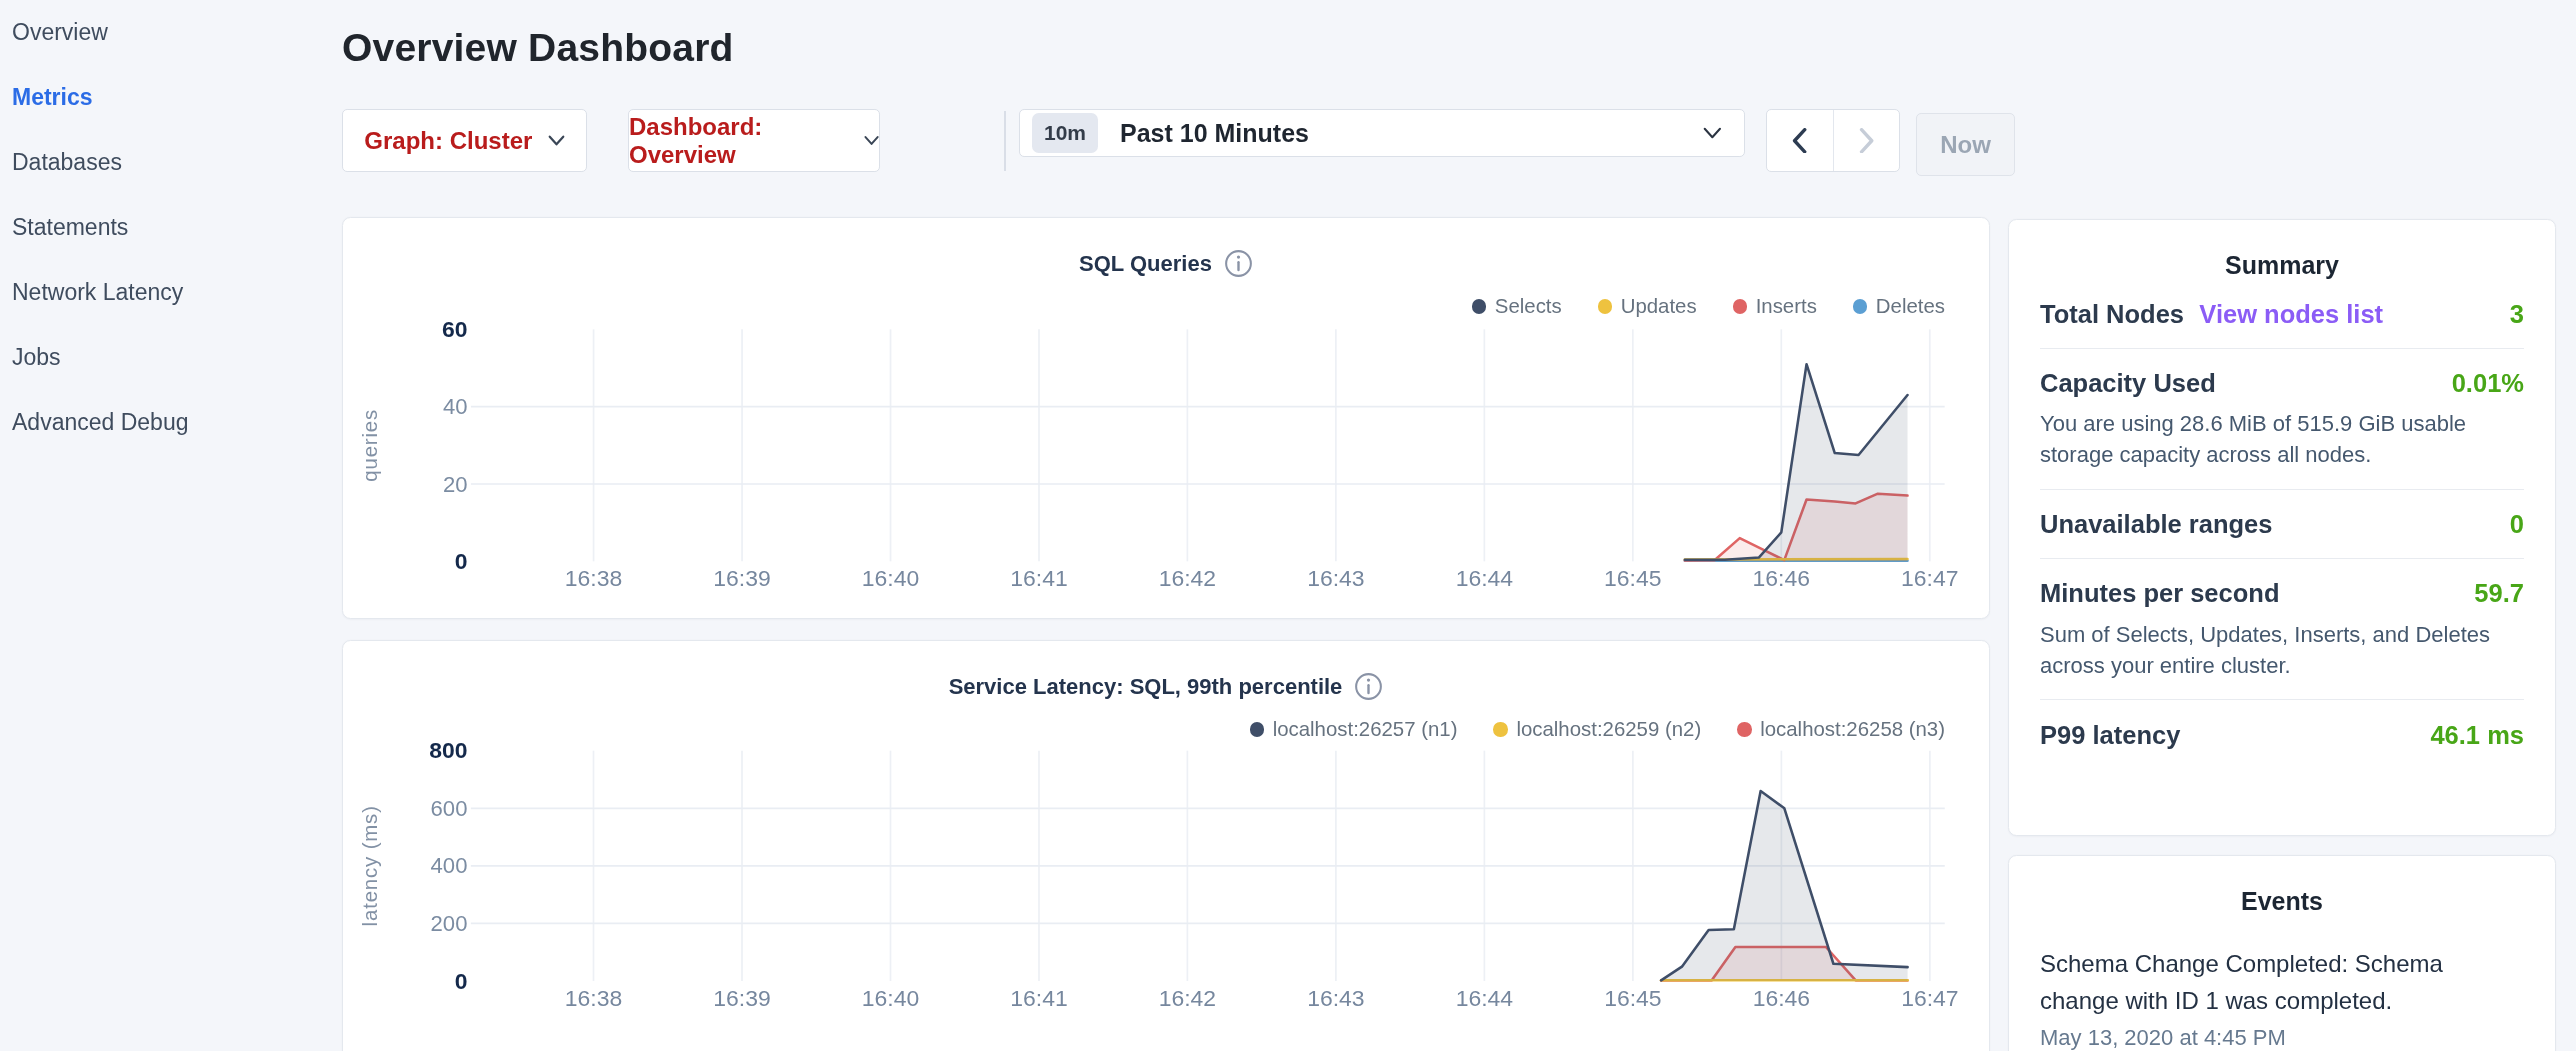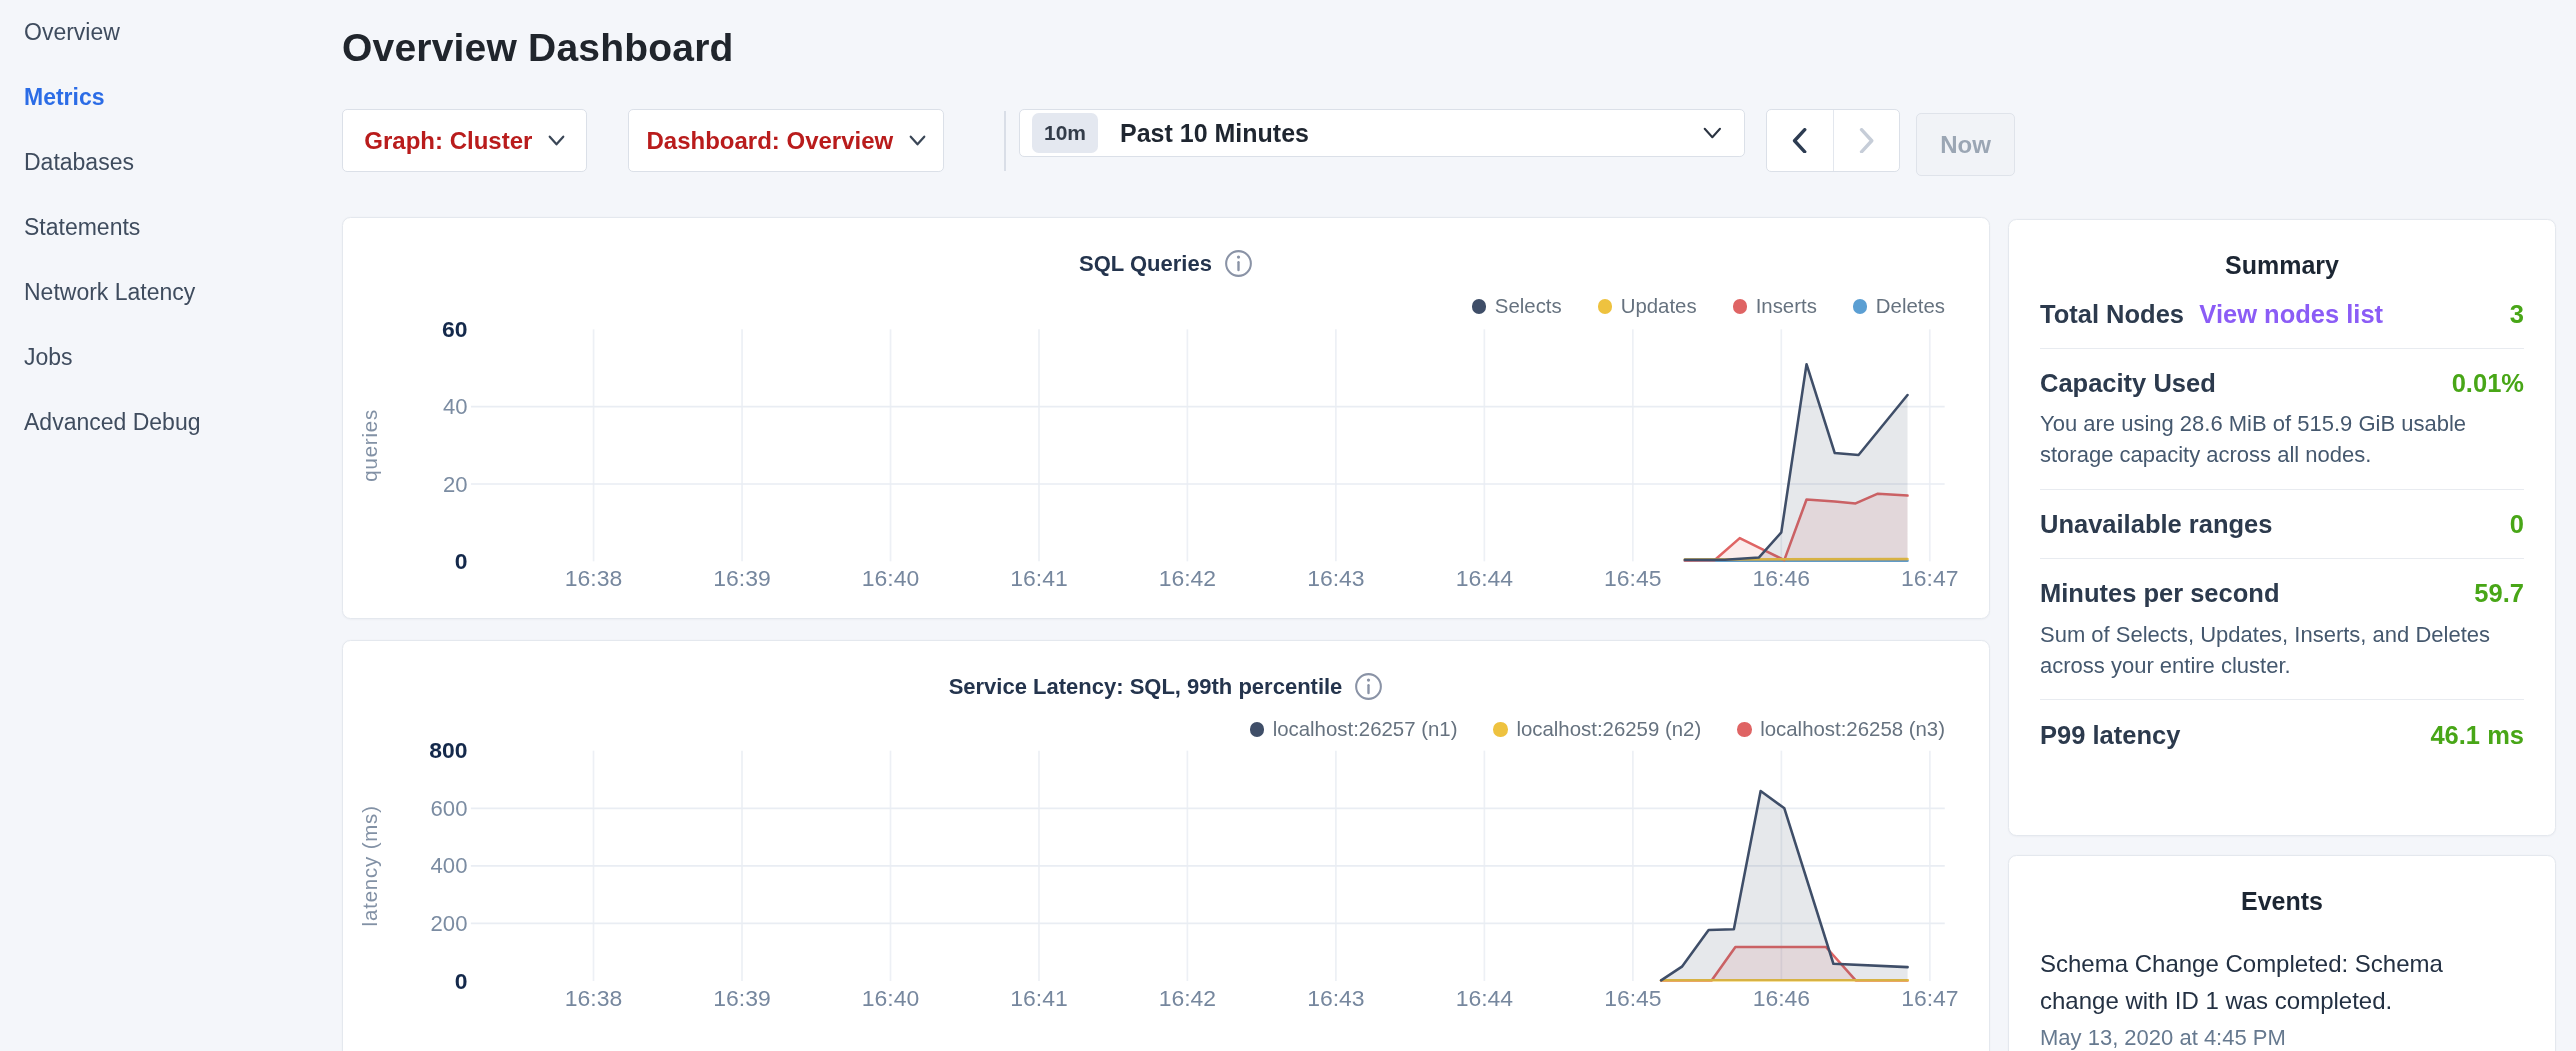--- a/index.html
+++ b/index.html
@@ -2,21 +2,21 @@
 <html style="font-size:13.6px"><head>
 <meta charset="utf-8">
 <style>
   * { margin:0; padding:0; box-sizing:border-box; }
   html,body { width:2576px; height:1051px; overflow:hidden; }
   body { font-family:"Liberation Sans", sans-serif; background:#f4f6fa; color:#222a35; }
   #root { position:relative; width:2576px; height:1051px; overflow:hidden; }
 
   
   .sidebar { position:absolute; left:0; top:0; width:340px; height:1051px; }
-  .nav-item { height:65px; display:flex; align-items:center; padding-left:24px;
+  .nav-item { height:65px; display:flex; align-items:center; padding-left:12px;
               font-size:23px; font-weight:500; color:#3f4c5e; cursor:pointer; }
   .nav-item.active { color:#2b6ce6; font-weight:700; }
 
   
   .page-title { position:absolute; left:342px; top:25.5px; font-size:39px; font-weight:600; color:#20252c; letter-spacing:0.2px; }
   .toolbar { position:absolute; left:342px; top:109px; height:63px; width:1701px; }
   .tb-btn { position:absolute; top:0; height:63px; background:#fff; border:0.9px solid #dbe0e8; border-radius:5.1px;
             display:flex; align-items:center; justify-content:center; gap:15.3px;
             font-size:24px; font-weight:700; color:#b91c1c; cursor:pointer; }
   .tb-divider { position:absolute; top:1.7px; height:60px; width:1.7px; background:#d9dee7; }
@@ -77,21 +77,21 @@
 
   <h1 class="page-title">Overview Dashboard</h1>
 
   <div class="toolbar">
     <div class="tb-btn" style="left:0; width:245px;">
       <span>Graph: Cluster</span>
       <svg width="17" height="11" viewBox="0 0 20 13">
         <polyline points="2,2 10,11 18,2" fill="none" stroke="#3a4656" stroke-width="2.6" stroke-linecap="round" stroke-linejoin="round"></polyline>
       </svg>
     </div>
-    <div class="tb-btn" style="left:286px; width:316px;">
+    <div class="tb-btn" style="left:286px; width:252px;">
       <span>Dashboard: Overview</span>
       <svg width="17" height="11" viewBox="0 0 20 13">
         <polyline points="2,2 10,11 18,2" fill="none" stroke="#3a4656" stroke-width="2.6" stroke-linecap="round" stroke-linejoin="round"></polyline>
       </svg>
     </div>
     <div class="tb-divider" style="left:662px;"></div>
     <div class="timebox" style="left:677px; width:726px;">
       <span class="range-badge">10m</span>
       <span class="range-label">Past 10 Minutes</span>
       <svg width="18.7" height="12" viewBox="0 0 22 14">

